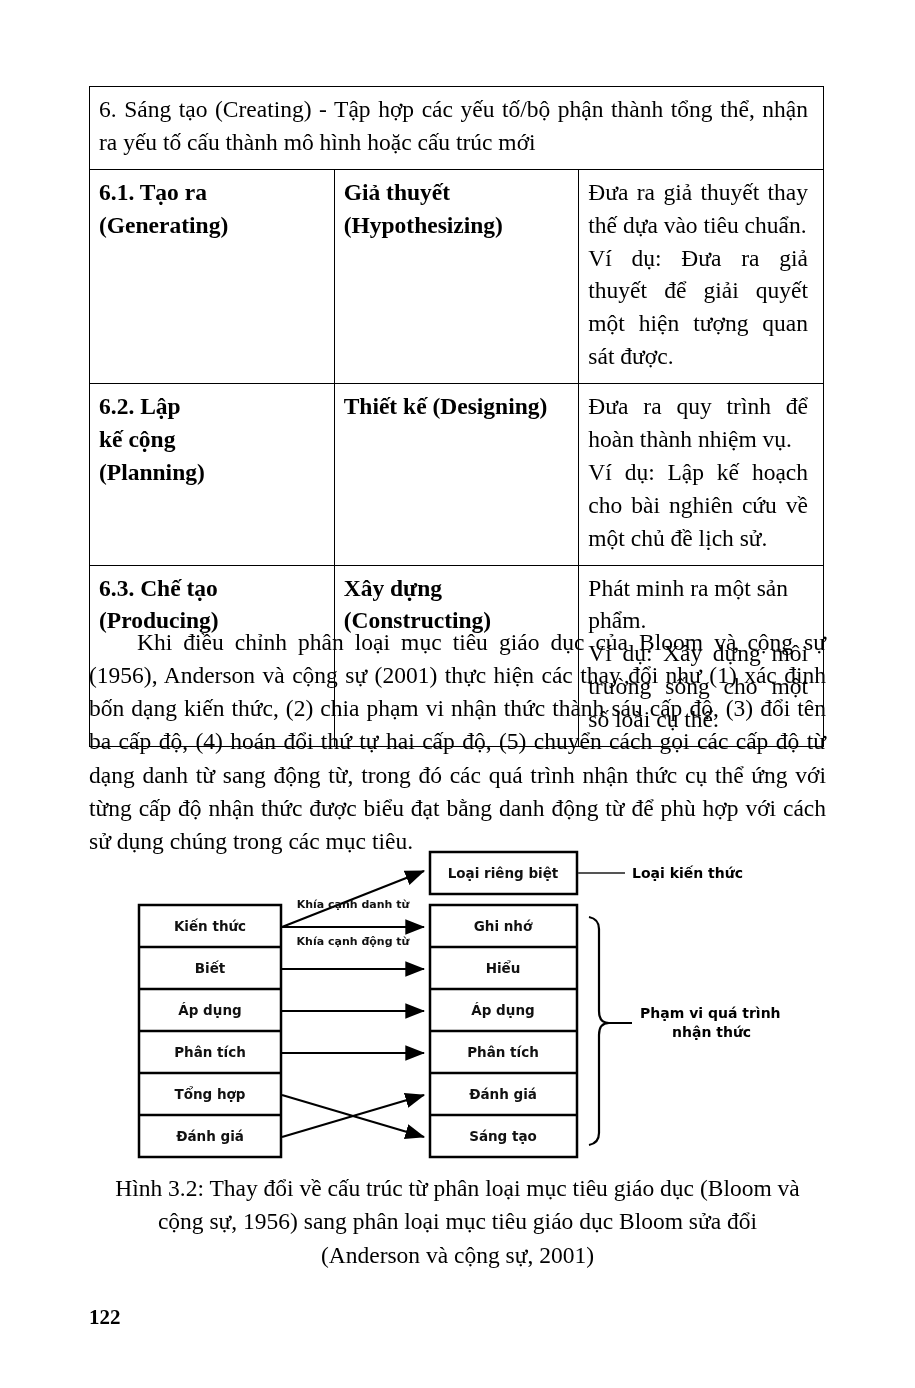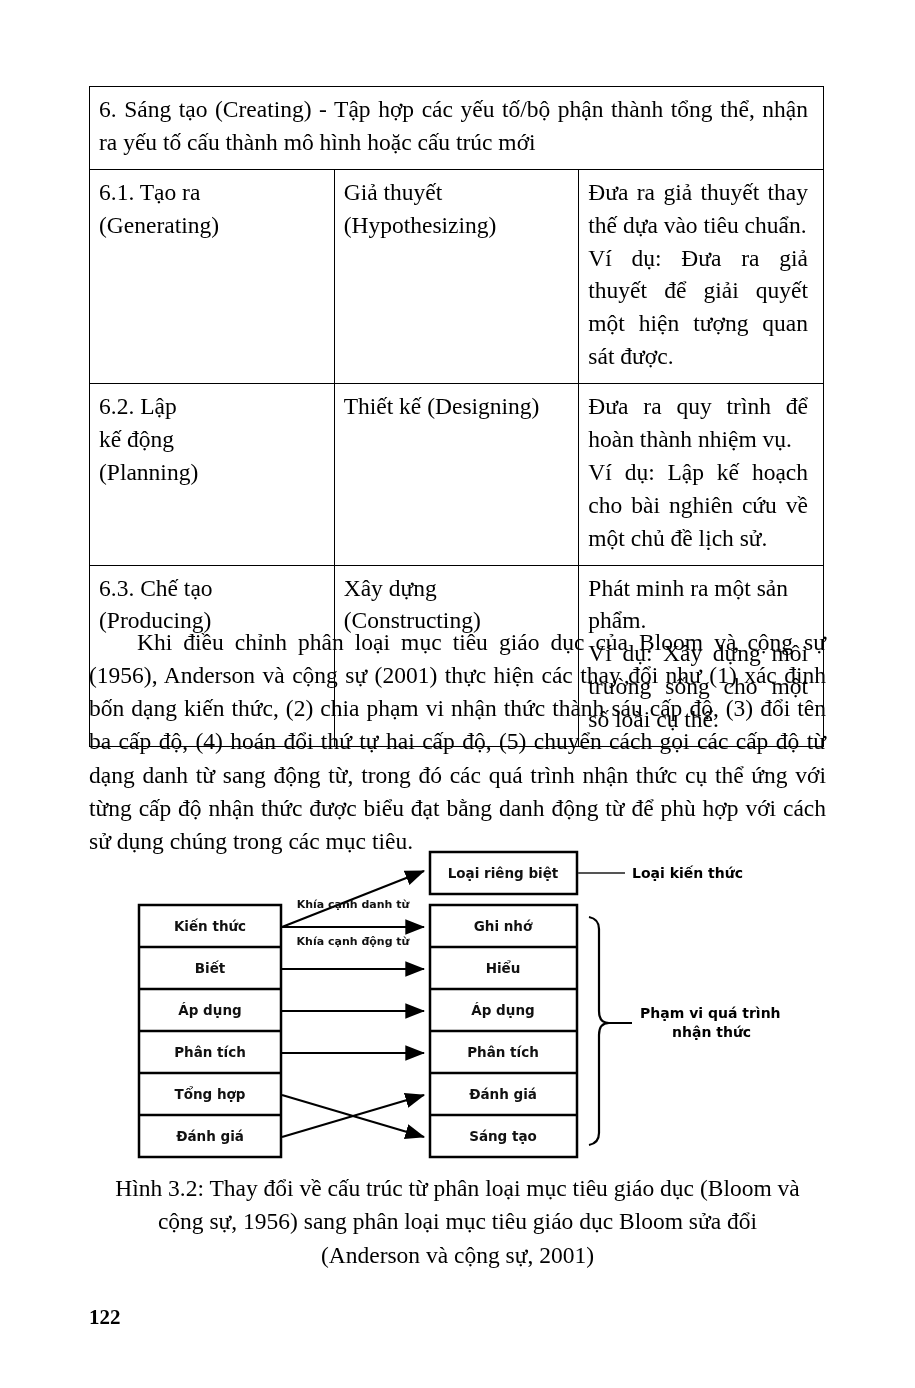--- a/index.html
+++ b/index.html
@@ -40,21 +40,21 @@
     vertical-align: top;
     padding: 6px 15px 10px 9px;
     font-size: 23.5px;
     line-height: 1.40;
   }
   td.col1 { width: 180px; }
   td.col2 { width: 256px; margin-left: 12px; }
   td.col3 { width: 299px; }
   td.header-cell { text-align: justify; text-align-last: left; }
   .just { text-align: justify; text-align-last: left; }
-  .cellline { display: block; }
+  .cellline { display: block; font-weight: bold; }
 
   
   .para {
     position: absolute;
     left: 89px;
     top: 626px;
     width: 737px;
     font-size: 23.5px;
     line-height: 1.41;
     text-align: justify;
@@ -133,21 +133,21 @@
           </td>
           <td class="col3">
             <div class="just">Đưa ra giả thuyết thay thế dựa vào tiêu chuẩn.</div>
             <div class="just">Ví dụ: Đưa ra giả thuyết để giải quyết một hiện tượng quan sát được.</div>
           </td>
         </tr>
 
         <tr>
           <td class="col1">
             <span class="cellline">6.2. Lập</span>
-            <span class="cellline">kế động</span>
+            <span class="cellline">kế cộng</span>
             <span class="cellline">(Planning)</span>
           </td>
           <td class="col2">
             <span class="cellline">Thiết kế (Designing)</span>
           </td>
           <td class="col3">
             <div class="just">Đưa ra quy trình để hoàn thành nhiệm vụ.</div>
             <div class="just">Ví dụ: Lập kế hoạch cho bài nghiên cứu về một chủ đề lịch sử.</div>
           </td>
         </tr>

